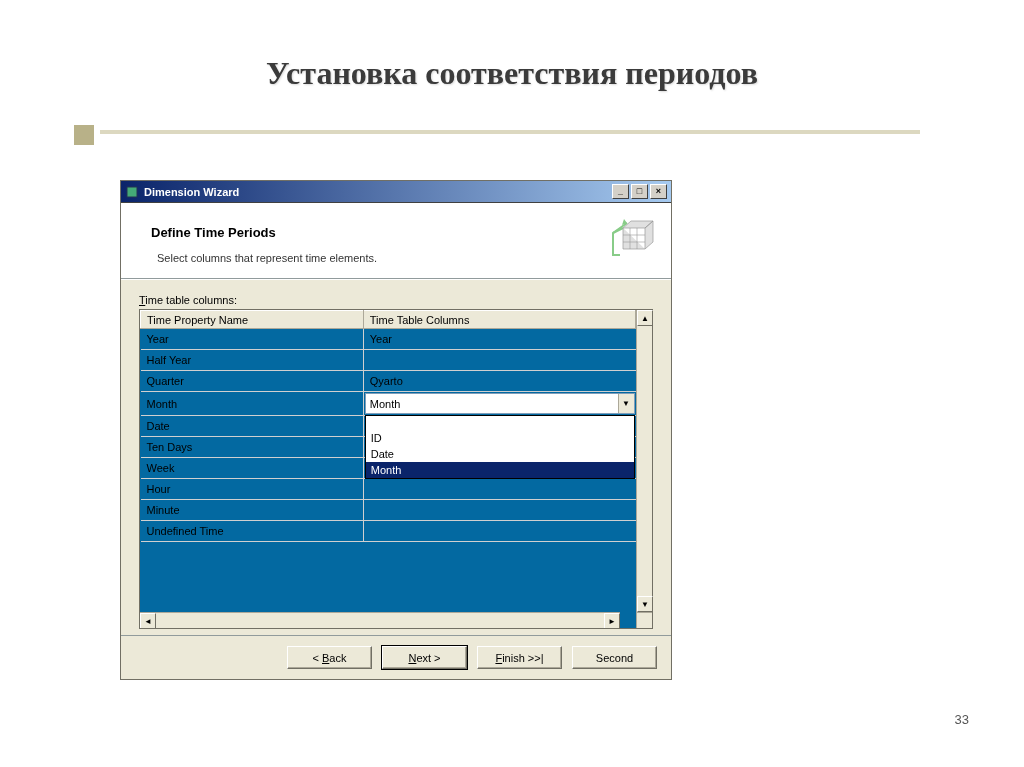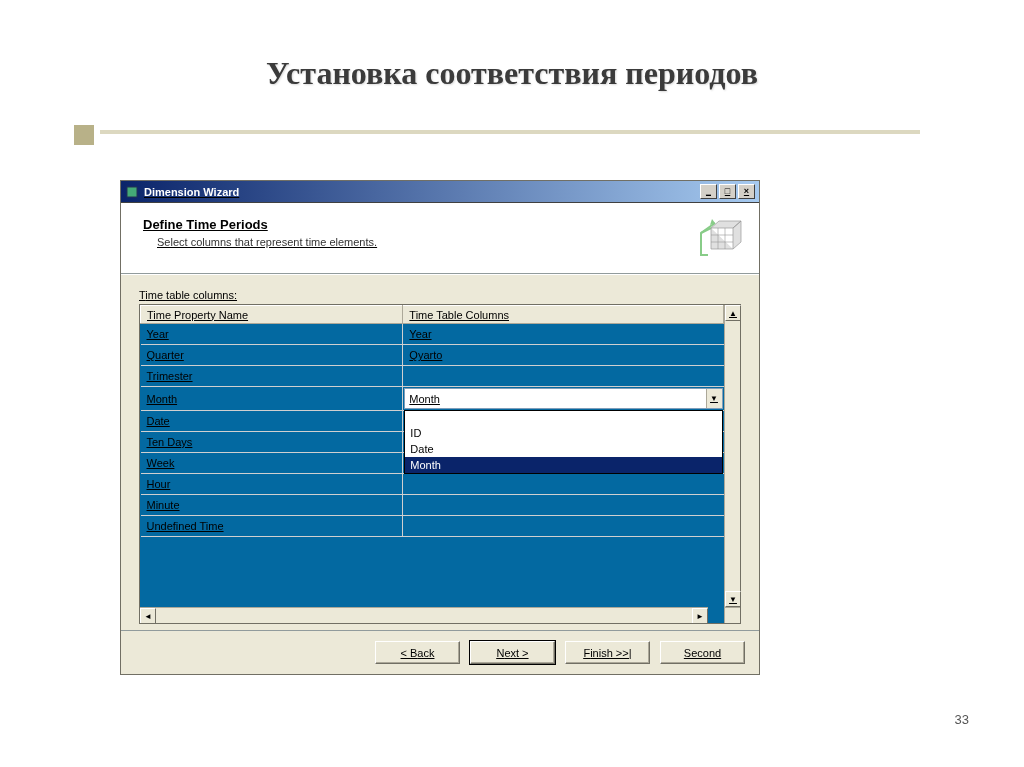--- a/index.html
+++ b/index.html
@@ -48,24 +48,23 @@
     font-size: 13px;
     color: #555;
     margin-top: 39px;
   }
 
   
   .dialog {
     position: absolute;
     top: 180px;
     left: 120px;
-    width: 640px;
+    width: 552px;
     background: #ece9d8;
     border: 1px solid #716f64;
-    text-decoration: underline;
   }
   .titlebar {
     height: 22px;
     display: flex;
     align-items: center;
     background: linear-gradient(to right, #0a246a, #a6caf0);
     color: #fff;
     font-size: 11px;
     font-weight: bold;
     padding: 0 4px;
@@ -95,21 +94,21 @@
   }
 
   .wizard-body { padding: 0; }
   .wizard-header {
     background: #ffffff;
     padding: 10px 18px 14px 18px;
     position: relative;
     min-height: 70px;
   }
   .wizard-header h2 {
-    margin: 4px;
+    margin: 12px;
     font-size: 13px;
     font-weight: bold;
   }
   .wizard-header p {
     margin: 4px 0 0 18px;
     font-size: 11px;
     color: #333;
   }
   .wizard-header-icon {
     position: absolute;
@@ -316,26 +315,26 @@
                   <th style="width:45%">Time Property Name</th>
                   <th>Time Table Columns</th>
                 </tr>
               </thead>
               <tbody>
                 <tr>
                   <td>Year</td>
                   <td>Year</td>
                 </tr>
                 <tr>
+                  <td>Half Year</td>
+                  <td></td>
+                </tr>
+                <tr>
                   <td>Quarter</td>
                   <td>Qyarto</td>
-                </tr>
-                <tr>
-                  <td>Trimester</td>
-                  <td></td>
                 </tr>
                 <tr>
                   <td>Month</td>
                   <td class="combo-cell">
                     <div class="combo">
                       <span>Month</span>
                       <div class="combo-btn">▼</div>
                     </div>
                     <div class="dropdown">
                       <div class="blank"></div>

